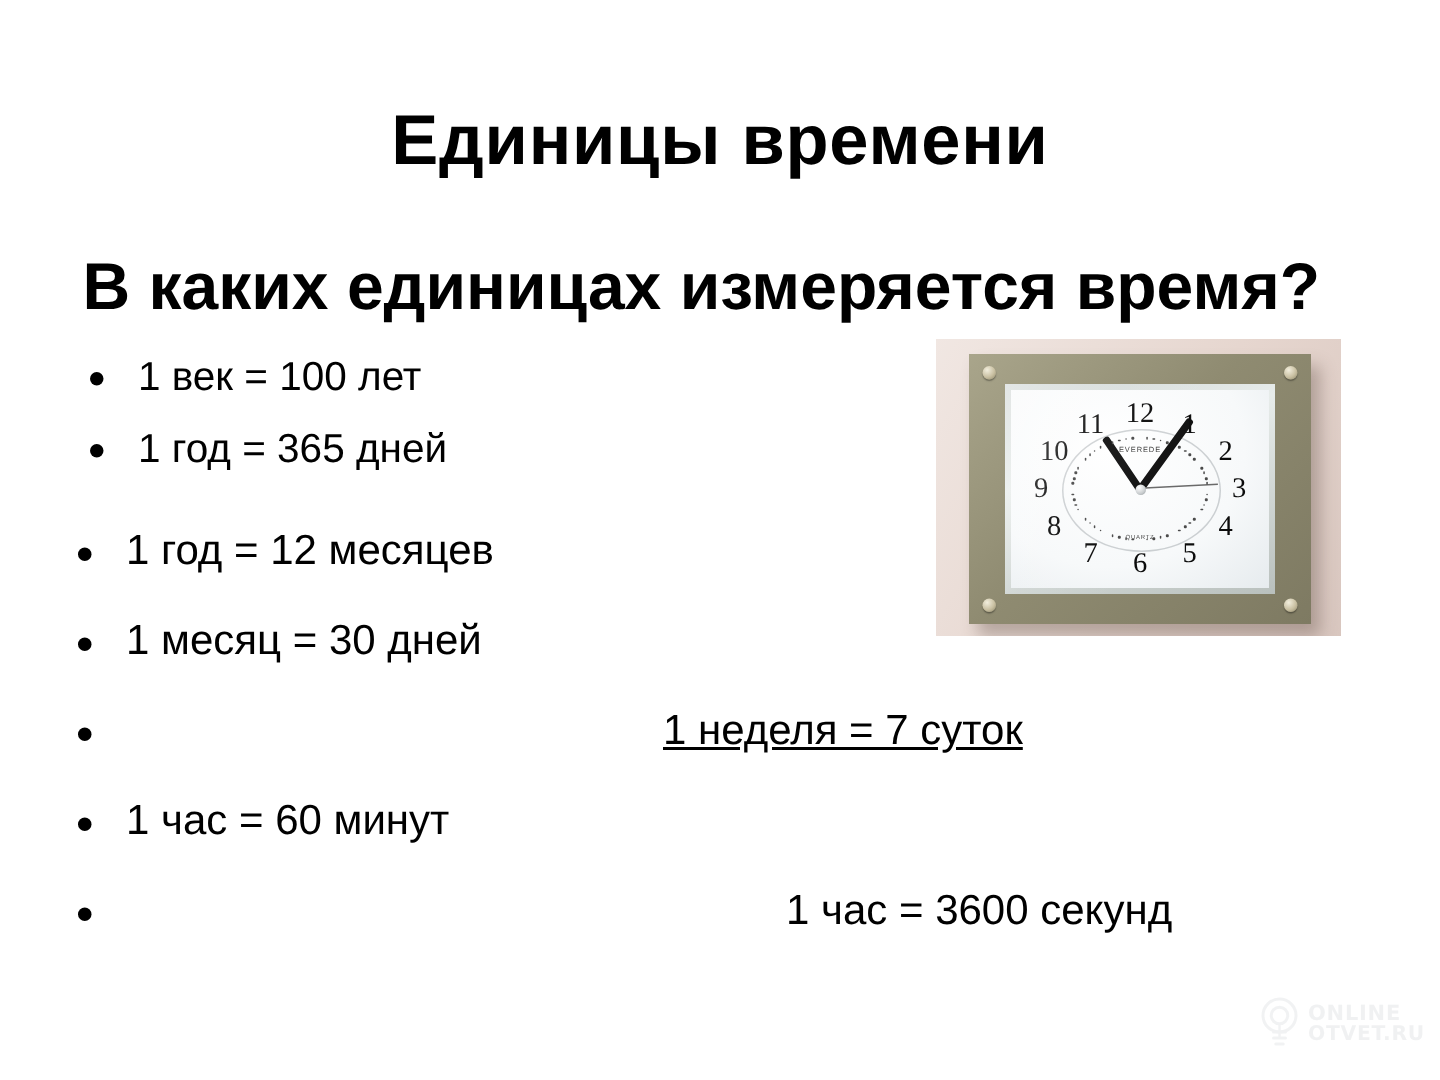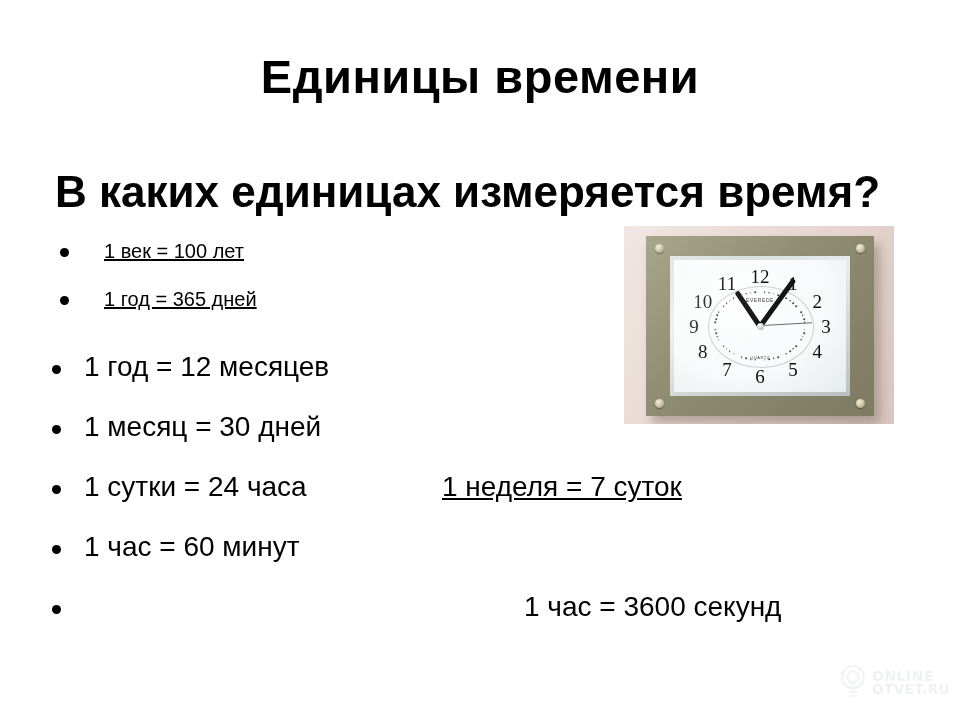--- a/index.html
+++ b/index.html
@@ -12,21 +12,21 @@
     height: 720px;
     position: relative;
     overflow: hidden;
     font-family: "Liberation Sans", sans-serif;
     color: #000000;
   }
 
   
   .slide-title {
     position: absolute;
-    top: 52px;
+    top: 68px;
     left: 0;
     width: 960px;
     text-align: center;
     font-size: 47px;
     font-weight: 700;
     letter-spacing: 0.5px;
     line-height: 1.05;
     white-space: nowrap;
   }
 
@@ -68,24 +68,23 @@
 
   .unit-primary {
     position: absolute;
     left: 84px;
     top: 0;
     font-size: 28px;
     line-height: 38px;
     white-space: nowrap;
   }
   .unit-row.tight .unit-primary {
-    left: 104px;
-    font-size: 20px;
+    left: 92px;
+    font-size: 27px;
     line-height: 34px;
-    text-decoration: underline;
   }
 
   .unit-secondary {
     position: absolute;
     top: 0;
     font-size: 28px;
     line-height: 38px;
     white-space: nowrap;
   }
 
@@ -288,21 +287,20 @@
     <div class="unit-row gap-before">
       <span class="bullet-dot"></span>
       <span class="unit-primary">1 год = 12 месяцев</span>
     </div>
     <div class="unit-row">
       <span class="bullet-dot"></span>
       <span class="unit-primary">1 месяц = 30 дней</span>
     </div>
     <div class="unit-row">
       <span class="bullet-dot"></span>
-      <span class="unit-primary">1 сутки = 24 часа</span>
       <span class="unit-secondary" style="left: 442px; text-decoration: underline;">1 неделя = 7 суток</span>
     </div>
     <div class="unit-row">
       <span class="bullet-dot"></span>
       <span class="unit-primary">1 час = 60 минут</span>
     </div>
     <div class="unit-row">
       <span class="bullet-dot"></span>
       <span class="unit-secondary" style="left: 512px; margin-left: 12px;">1 час = 3600 секунд</span>
     </div>

